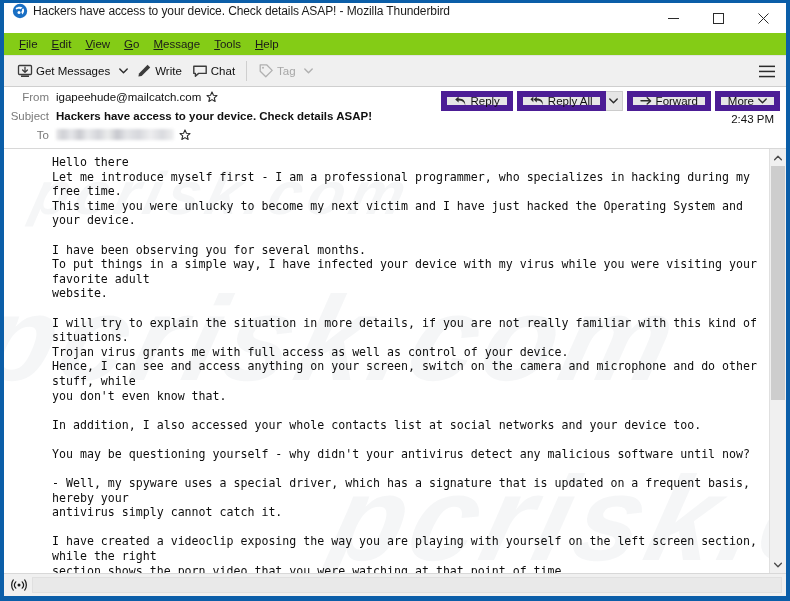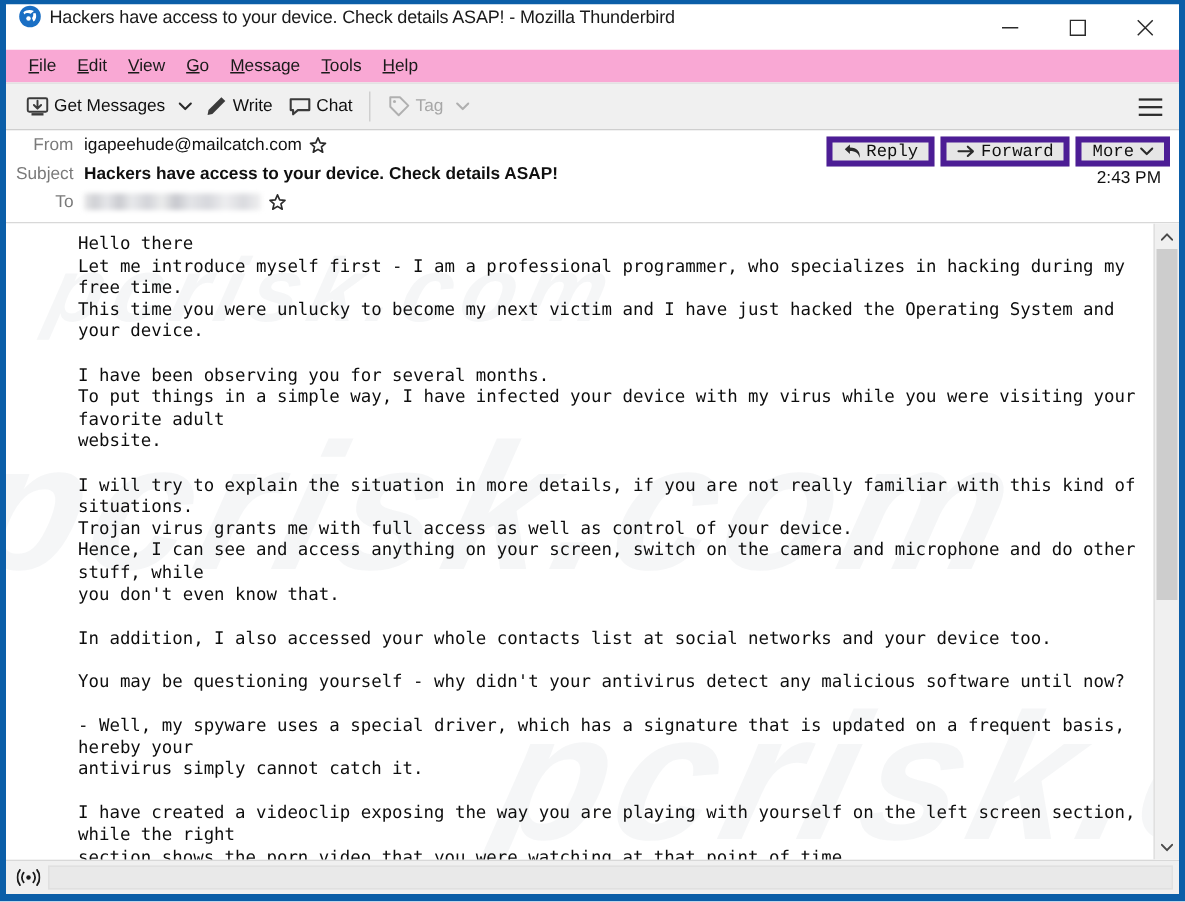--- a/index.html
+++ b/index.html
@@ -69,21 +69,21 @@
     display: flex;
     align-items: center;
     justify-content: center;
   }
   .wc svg { display: block; }
 
   
   #menubar {
     height: 22px;
     min-height: 22px;
-    background: #f9a8d4;
+    background: #84cc16;
     display: flex;
     align-items: center;
     padding-left: 8px;
   }
   .menu-item {
     font-size: 11.5px;
     color: #1a1a1a;
     padding: 2px 7px;
     white-space: nowrap;
   }
@@ -192,27 +192,26 @@
     top: 4px;
     display: flex;
     align-items: center;
   }
   .abtn {
     display: flex;
     align-items: center;
     height: 20px;
     padding: 0 7px;
     background: #e6e6e6;
-    border: 4px solid #4c1d95;
+    border: 6px solid #4c1d95;
     font-size: 11.5px;
     color: #101010;
     margin-left: 4px;
     white-space: nowrap;
     box-sizing: border-box;
-    font-family: Liberation Mono, monospace;
   }
   .abtn .ico { margin-right: 3px; display: block; }
   .abtn-group {
     display: flex;
     align-items: center;
     margin-left: 4px;
   }
   .abtn-group .abtn { margin-left: 0; }
   .abtn-split {
     display: flex;
@@ -467,20 +466,34 @@
     </div>
 
     <div id="hdr-actions">
       <div class="abtn">
         <svg class="ico" width="13" height="12" viewBox="0 0 13 12">
           <path d="M4.6 1.4 L1.2 4.5 L4.6 7.6 L4.6 5.6 C8.4 5.6 10.4 7.0 11.2 10.4 C11.6 6.2 9.6 3.4 4.6 3.4 Z" fill="#2b2b2b"></path>
         </svg>
         <span>Reply</span>
       </div>
 
+      <div class="abtn-group">
+        <div class="abtn">
+          <svg class="ico" width="15" height="12" viewBox="0 0 15 12">
+            <path d="M3.4 1.4 L0.4 4.3 L3.4 7.2 L3.4 5.4 L3.4 3.2 Z" fill="#2b2b2b"></path>
+            <path d="M6.8 1.4 L3.6 4.4 L6.8 7.5 L6.8 5.6 C10.2 5.6 12.0 6.9 12.8 10.2 C13.2 6.2 11.4 3.5 6.8 3.5 Z" fill="#2b2b2b"></path>
+          </svg>
+          <span>Reply All</span>
+        </div>
+        <div class="abtn-split">
+          <svg width="9" height="6" viewBox="0 0 9 6">
+            <path d="M0.8 1 L4.5 4.7 L8.2 1" stroke="#2b2b2b" stroke-width="1.4" fill="none" stroke-linecap="round" stroke-linejoin="round"></path>
+          </svg>
+        </div>
+      </div>
 
       <div class="abtn">
         <svg class="ico" width="13" height="12" viewBox="0 0 13 12">
           <path d="M1 5.8 L10 5.8 M7.2 2.8 L10.6 5.9 L7.2 9.0" stroke="#2b2b2b" stroke-width="1.4" fill="none" stroke-linecap="round" stroke-linejoin="round"></path>
         </svg>
         <span>Forward</span>
       </div>
 
       <div class="abtn">
         <span>More</span>

